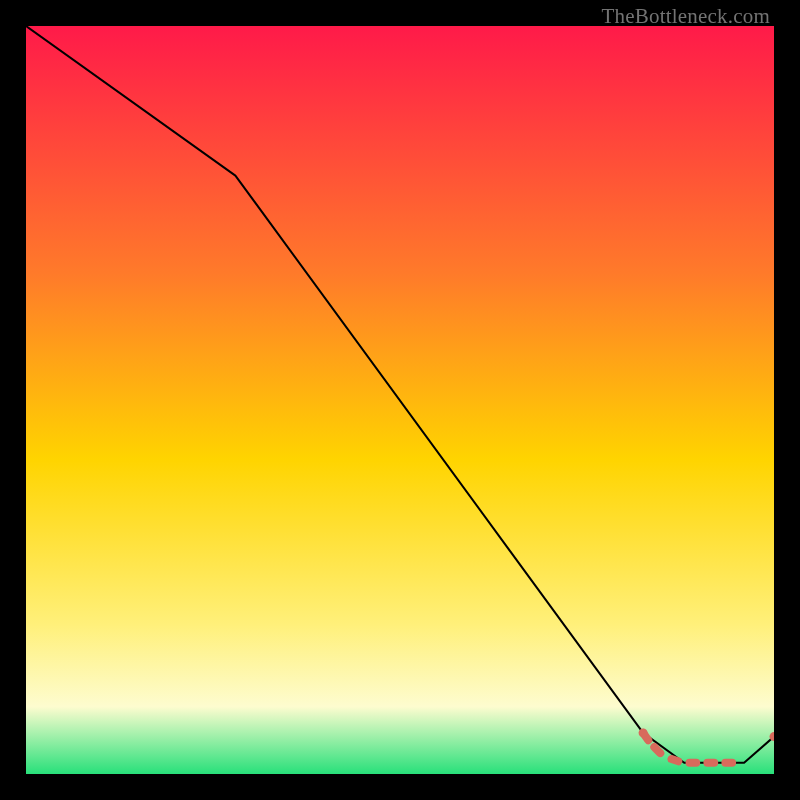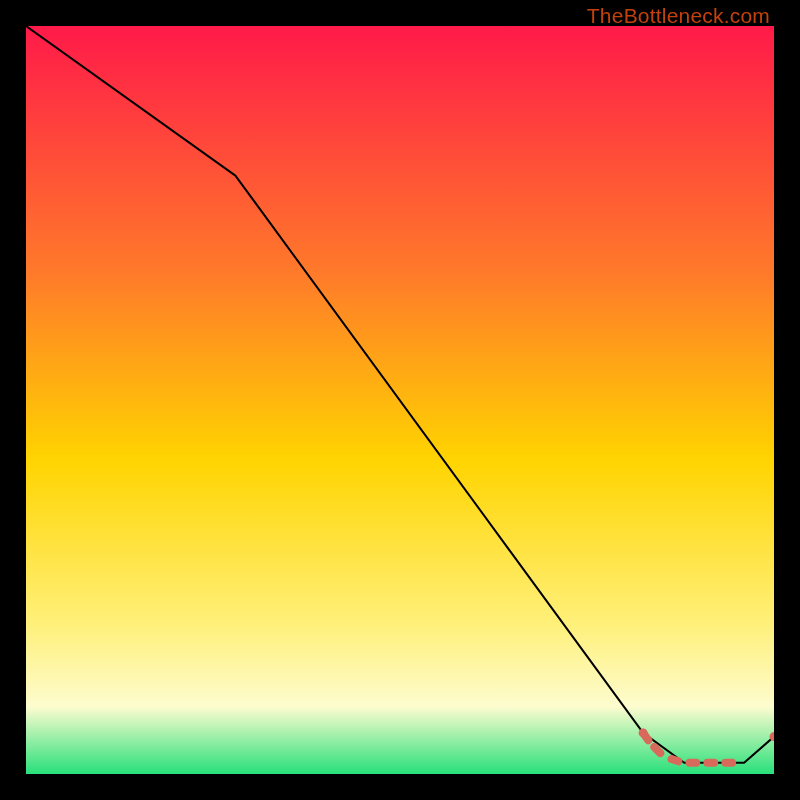--- a/index.html
+++ b/index.html
@@ -23,25 +23,26 @@
     position: absolute;
     left: 0;
     top: 0;
     width: 748px;
     height: 748px;
   }
   .watermark {
     position: absolute;
     top: 4px;
     right: 30px;
-    color: #c2410c;
+    color: #737373;
     font-size: 21px;
     font-weight: 500;
     letter-spacing: 0.2px;
     user-select: none;
+    font-family: Liberation Serif, serif;
   }
   svg { display: block; }
 </style>
 </head>
 <body>
 
 <div class="watermark">TheBottleneck.com</div>
 
 <div class="frame">
   <svg class="plot" viewBox="0 0 748 748" preserveAspectRatio="none">

